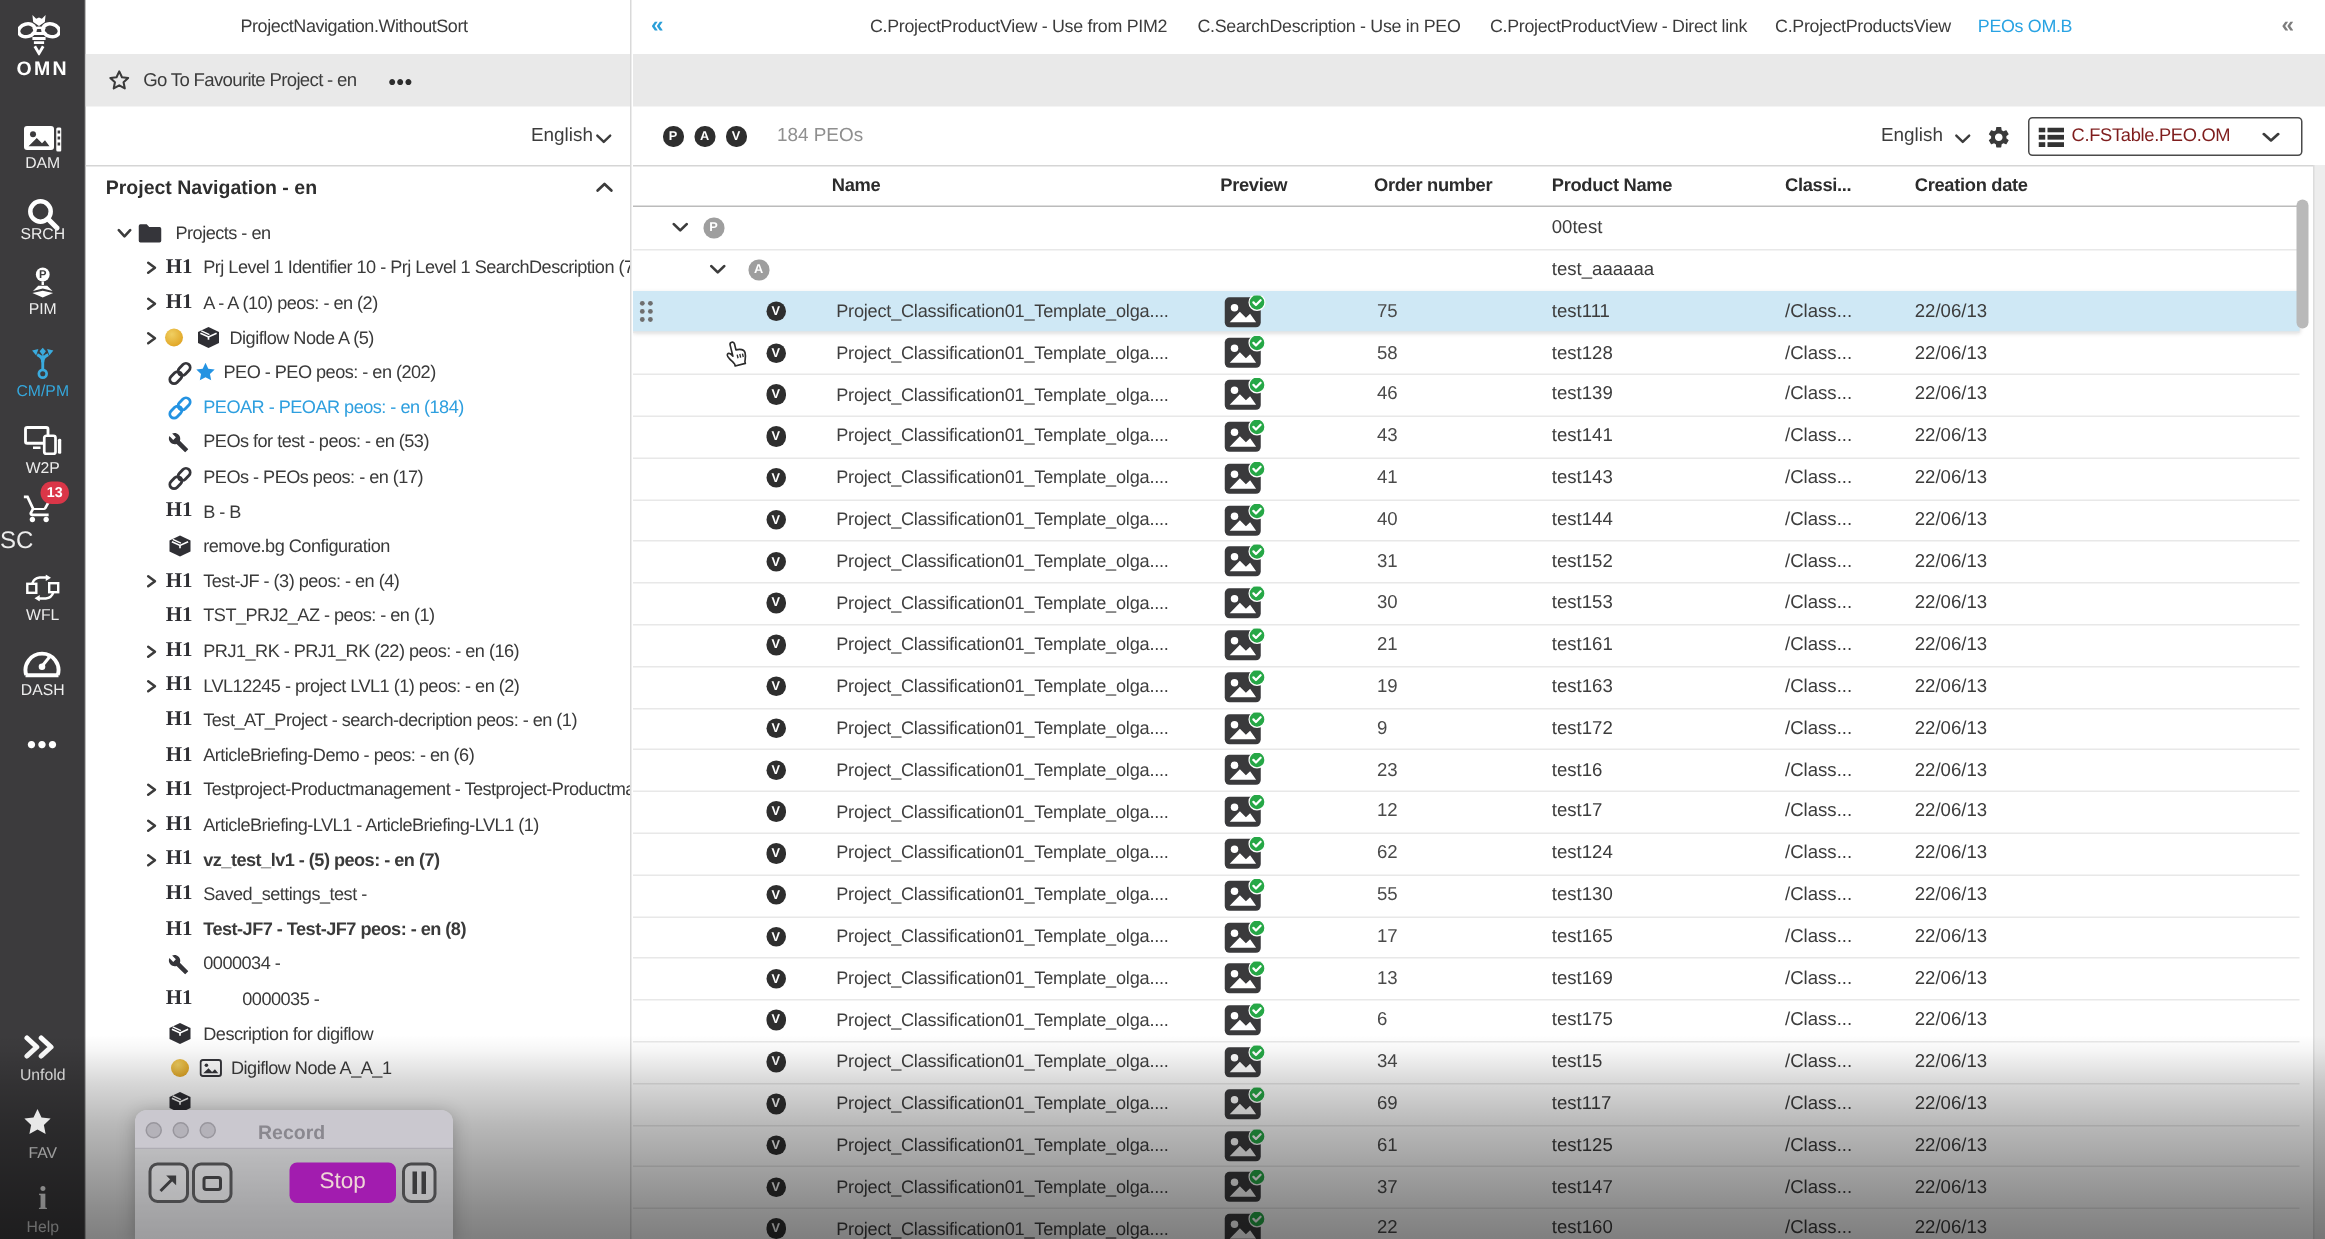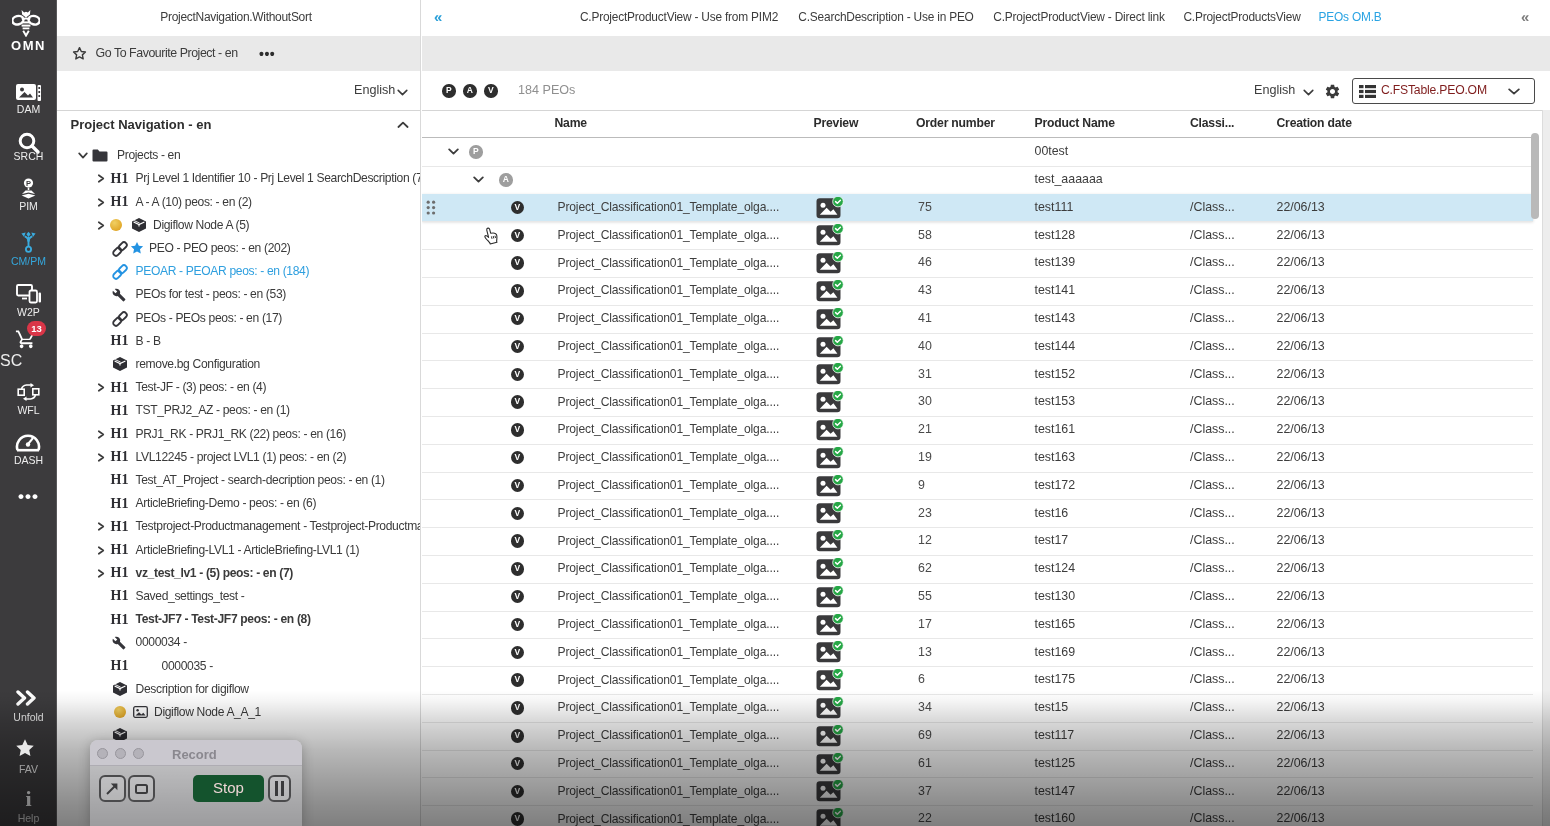--- a/index.html
+++ b/index.html
@@ -633,21 +633,21 @@
 <span style="position:absolute;left:24.5px;top:7.5px;width:11px;height:11px;border-radius:50%;background:#b4b2b9;border:1px solid #98969d"></span>
 <span style="position:absolute;left:42.5px;top:7.5px;width:11px;height:11px;border-radius:50%;background:#b4b2b9;border:1px solid #98969d"></span>
 <span style="position:absolute;left:82px;top:6.5px;font-size:13px;font-weight:bold;color:#8a888f">Record</span>
 <div style="position:absolute;left:9px;top:35px;width:27px;height:27px;border:2px solid #4a4a4c;border-radius:6px;background:rgba(255,255,255,0.14)"></div>
 <svg style="position:absolute;left:15px;top:41px" width="15" height="15" viewBox="0 0 15 15">
         <path d="M2 13 L10.5 4.5" stroke="#3a3a3c" stroke-width="2"></path>
         <path d="M5.8 2.6 L12.4 2.6 L12.4 9.2 Z" fill="#3a3a3c"></path>
       </svg>
 <div style="position:absolute;left:38px;top:35px;width:27px;height:27px;border:2px solid #4a4a4c;border-radius:6px;background:rgba(255,255,255,0.14)"></div>
 <div style="position:absolute;left:45px;top:43.5px;width:13px;height:10px;border:2px solid #3a3a3c;border-radius:2.5px"></div>
-<div style="position:absolute;left:103px;top:35px;width:71px;height:27px;border-radius:5px;background:#14532d;color:#efd6d6;font-size:15px;text-align:center;line-height:26px">Stop</div>
+<div style="position:absolute;left:103px;top:35px;width:71px;height:27px;border-radius:5px;background:#a21caf;color:#efd6d6;font-size:15px;text-align:center;line-height:26px">Stop</div>
 <div style="position:absolute;left:178px;top:35px;width:23px;height:27px;border:2px solid #4a4a4c;border-radius:6px;background:rgba(255,255,255,0.14)"></div>
 <div style="position:absolute;left:184.5px;top:41px;width:3px;height:15px;background:#3a3a3c"></div>
 <div style="position:absolute;left:190.5px;top:41px;width:3px;height:15px;background:#3a3a3c"></div>
 </div>
 <svg style="position:absolute;left:482px;top:226px;transform:rotate(-14deg)" width="18" height="19" viewBox="0 0 18 19">
       <path d="M5.2 14.5 C3.6 12.2 2.0 9.3 3.1 8.5 C4.0 7.9 5.0 8.8 5.6 9.8 L6.2 10.8 L6.2 3.2 C6.2 2.2 6.9 1.6 7.7 1.6 C8.5 1.6 9.2 2.2 9.2 3.2 L9.2 7.2 C11.7 7.3 14.6 8.2 14.6 10.6 C14.6 13.2 13.6 14.6 13.1 16.3 L13.1 17.5 L6.1 17.5 L6.1 16.3 Z" fill="#fff" stroke="#2b2b2b" stroke-width="1.1" stroke-linejoin="round"></path>
       <path d="M9.2 10.5 L9.2 13 M11 10.5 L11 13 M12.8 10.7 L12.8 13" stroke="#2b2b2b" stroke-width="0.9" fill="none"></path>
     </svg>
 </div>
 </body></html>

